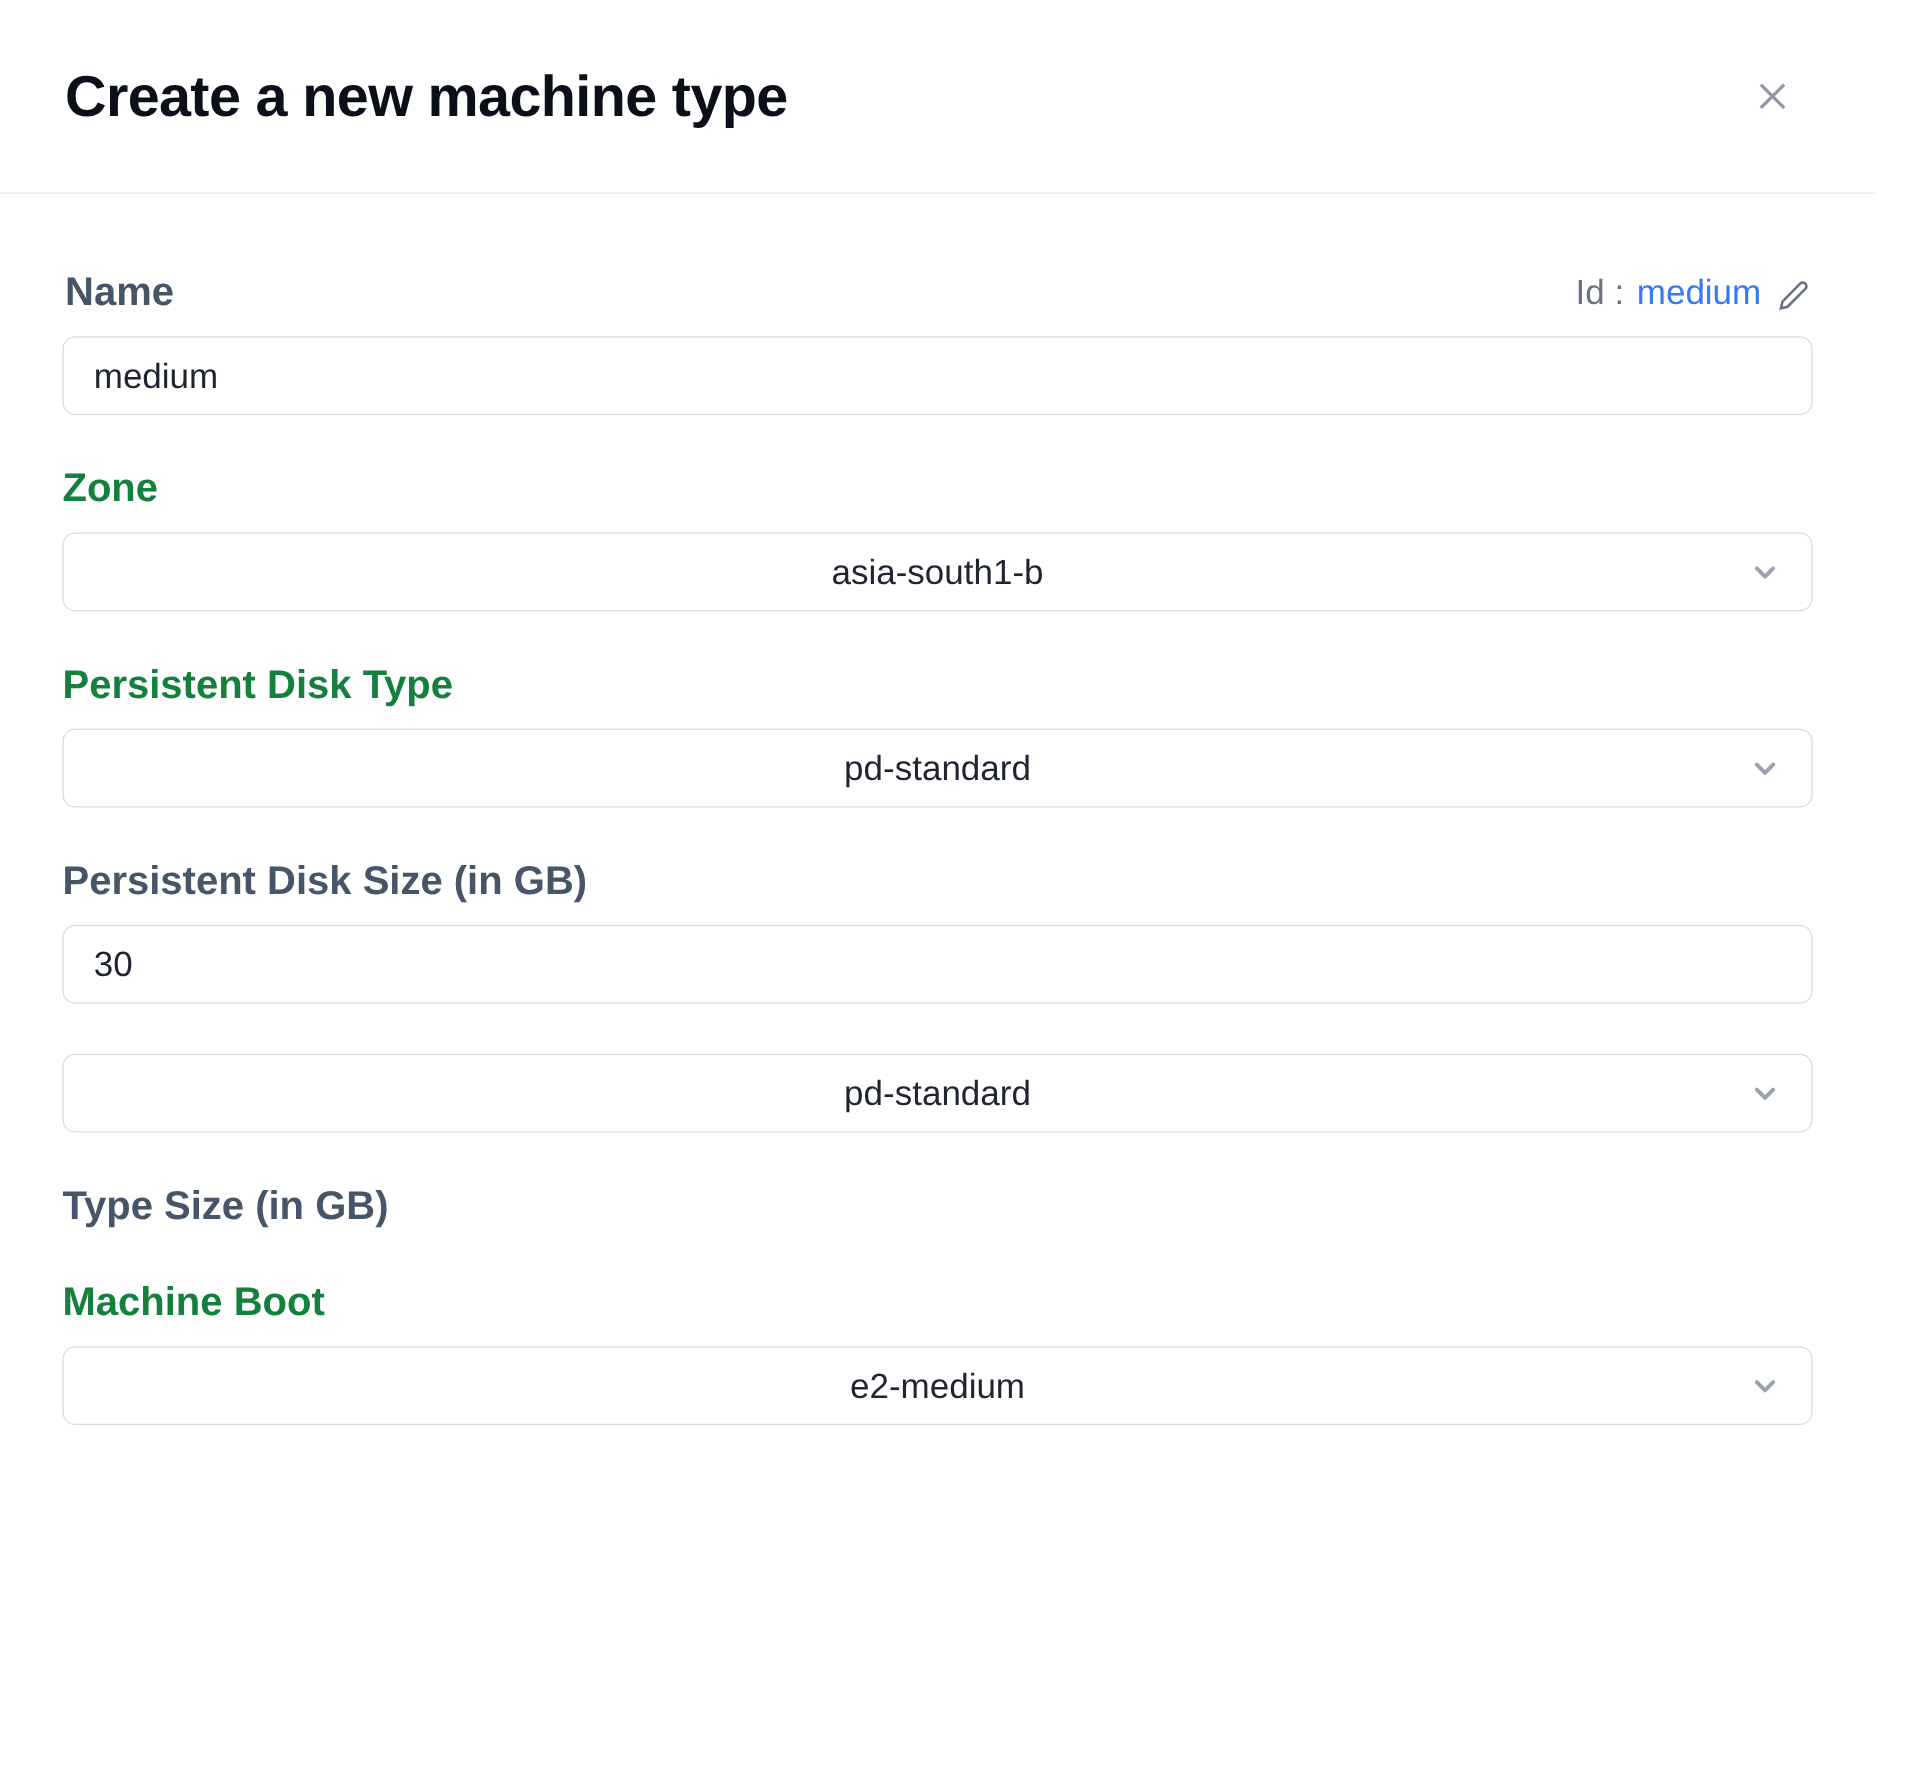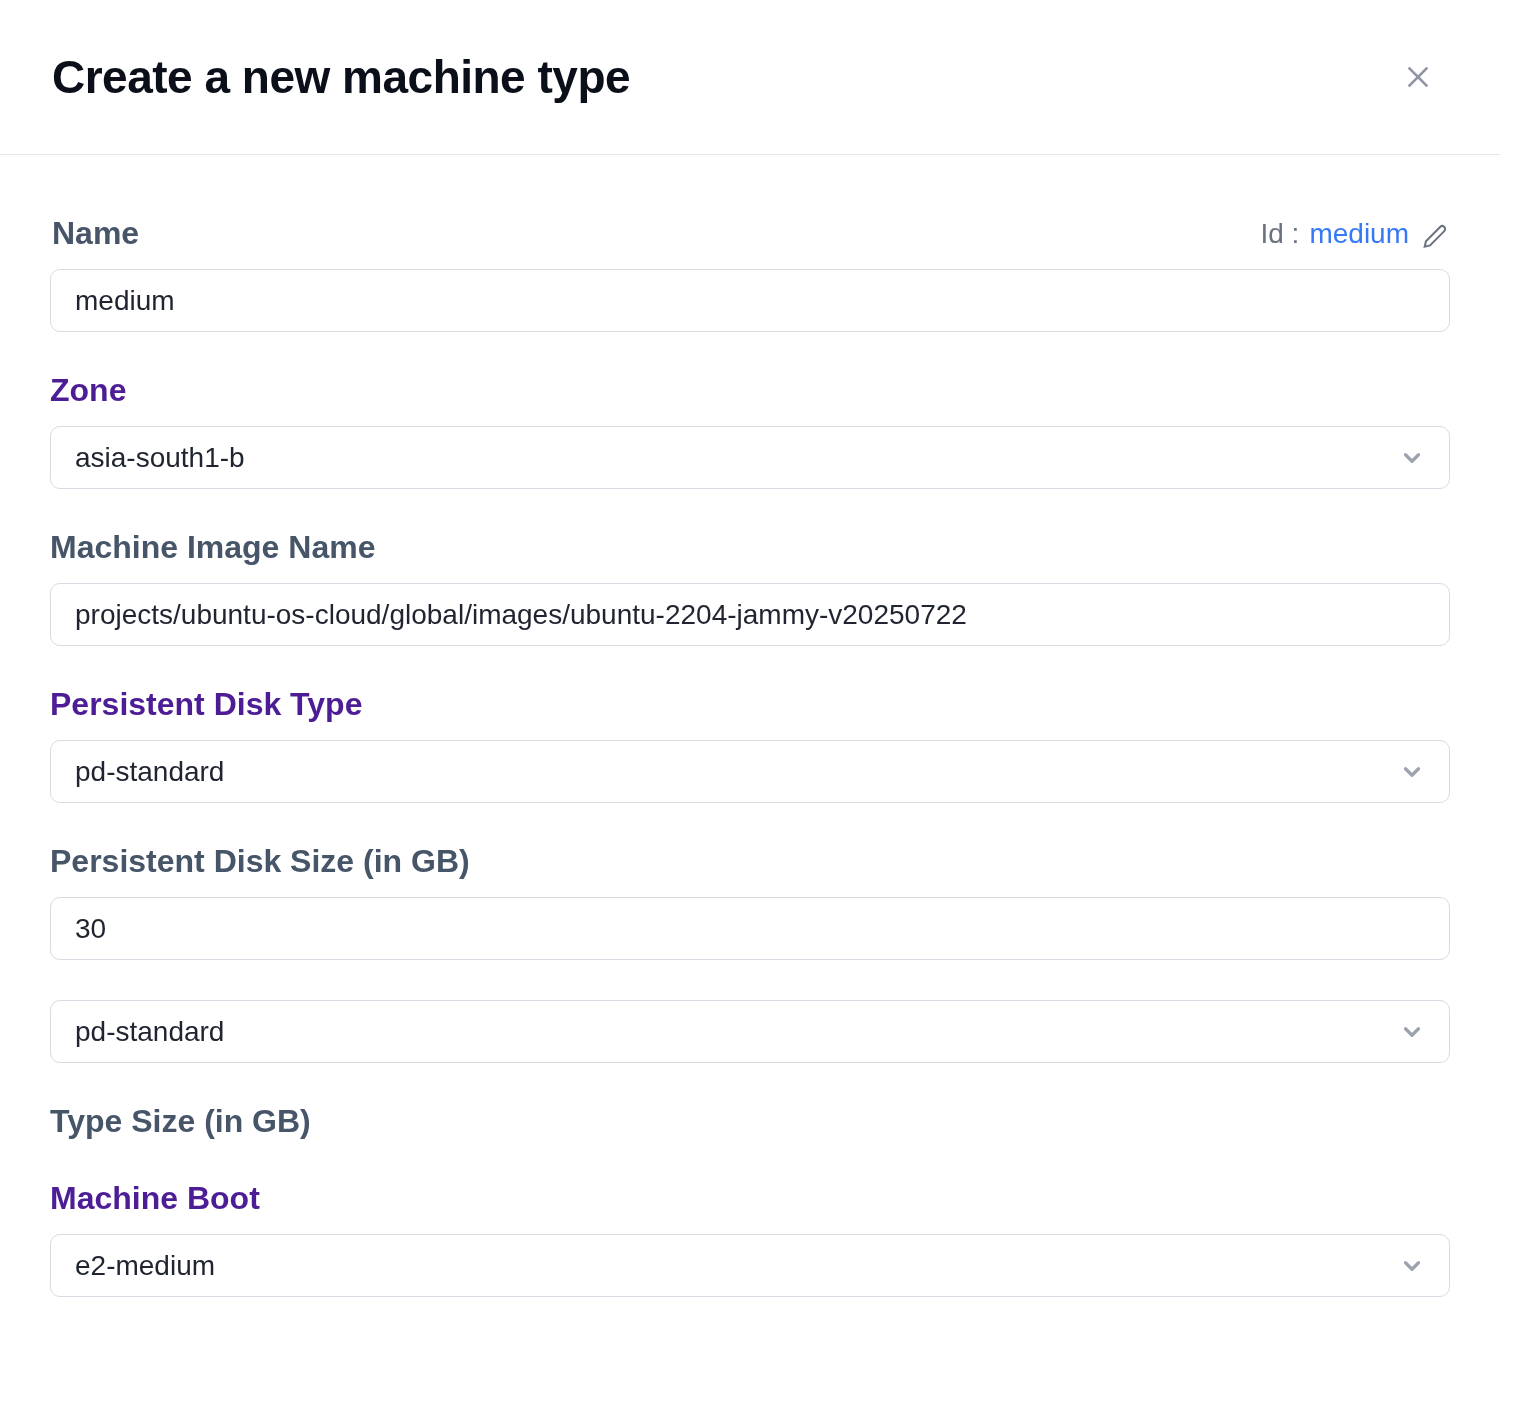--- a/index.html
+++ b/index.html
@@ -33,41 +33,41 @@
   .content { padding: 0 50px; }
   .group { margin-top: 40px; }
   .group.first { margin-top: 60px; }
 
   .label-row {
     display: flex; align-items: center; justify-content: space-between;
     padding: 0 2px;
   }
   .lbl { font-size: 32px; font-weight: 600; display: block; }
   .lbl-dark  { color: #475569; }
-  .lbl-light { color: #4c1d95; }
+  .lbl-light { color: #15803d; }
 
   .id-row { display: flex; align-items: flex-end; gap: 10px; font-size: 28px; }
   .id-prefix { color: #6b7280; }
   .id-value  { color: #3579f6; }
   .edit-btn { background: none; border: none; cursor: pointer; display: flex; align-items: center; padding: 0; margin-left: 2px; }
   .edit-btn svg { width: 27px; height: 27px; stroke: #6b7280; stroke-width: 1.8; fill: none; }
 
   .field {
     margin-top: 17px;
     width: 100%; height: 63px;
     border: 1.5px solid #d9dbe2; border-radius: 10px;
     background: #ffffff;
     font-size: 28px; color: #1f2430;
     font-family: "Liberation Sans", "DejaVu Sans", sans-serif;
     padding: 0 24px;
     display: flex; align-items: center;
     outline: none;
   }
   input.field { display: block; }
-  .select-field { position: relative; cursor: pointer; }
+  .select-field { position: relative; cursor: pointer; justify-content: center; }
   .select-field .chev {
     position: absolute; right: 24px; top: 50%; transform: translateY(-50%);
     width: 26px; height: 26px;
     stroke: #9ca3af; stroke-width: 3; fill: none;
     stroke-linecap: round; stroke-linejoin: round;
   }
 </style>
 </head>
 <body>
 
@@ -104,24 +104,20 @@
     <section class="group">
       <label class="lbl lbl-light">Zone</label>
       <div class="field select-field">
         <span>asia-south1-b</span>
         <svg class="chev" viewBox="0 0 24 24">
           <polyline points="6 9 12 15 18 9"></polyline>
         </svg>
       </div>
     </section>
 
-    <section class="group">
-      <label class="lbl lbl-dark">Machine Image Name</label>
-      <input class="field" type="text" value="projects/ubuntu-os-cloud/global/images/ubuntu-2204-jammy-v20250722" style="">
-    </section>
 
     <section class="group">
       <label class="lbl lbl-light">Persistent Disk Type</label>
       <div class="field select-field">
         <span>pd-standard</span>
         <svg class="chev" viewBox="0 0 24 24">
           <polyline points="6 9 12 15 18 9"></polyline>
         </svg>
       </div>
     </section>

